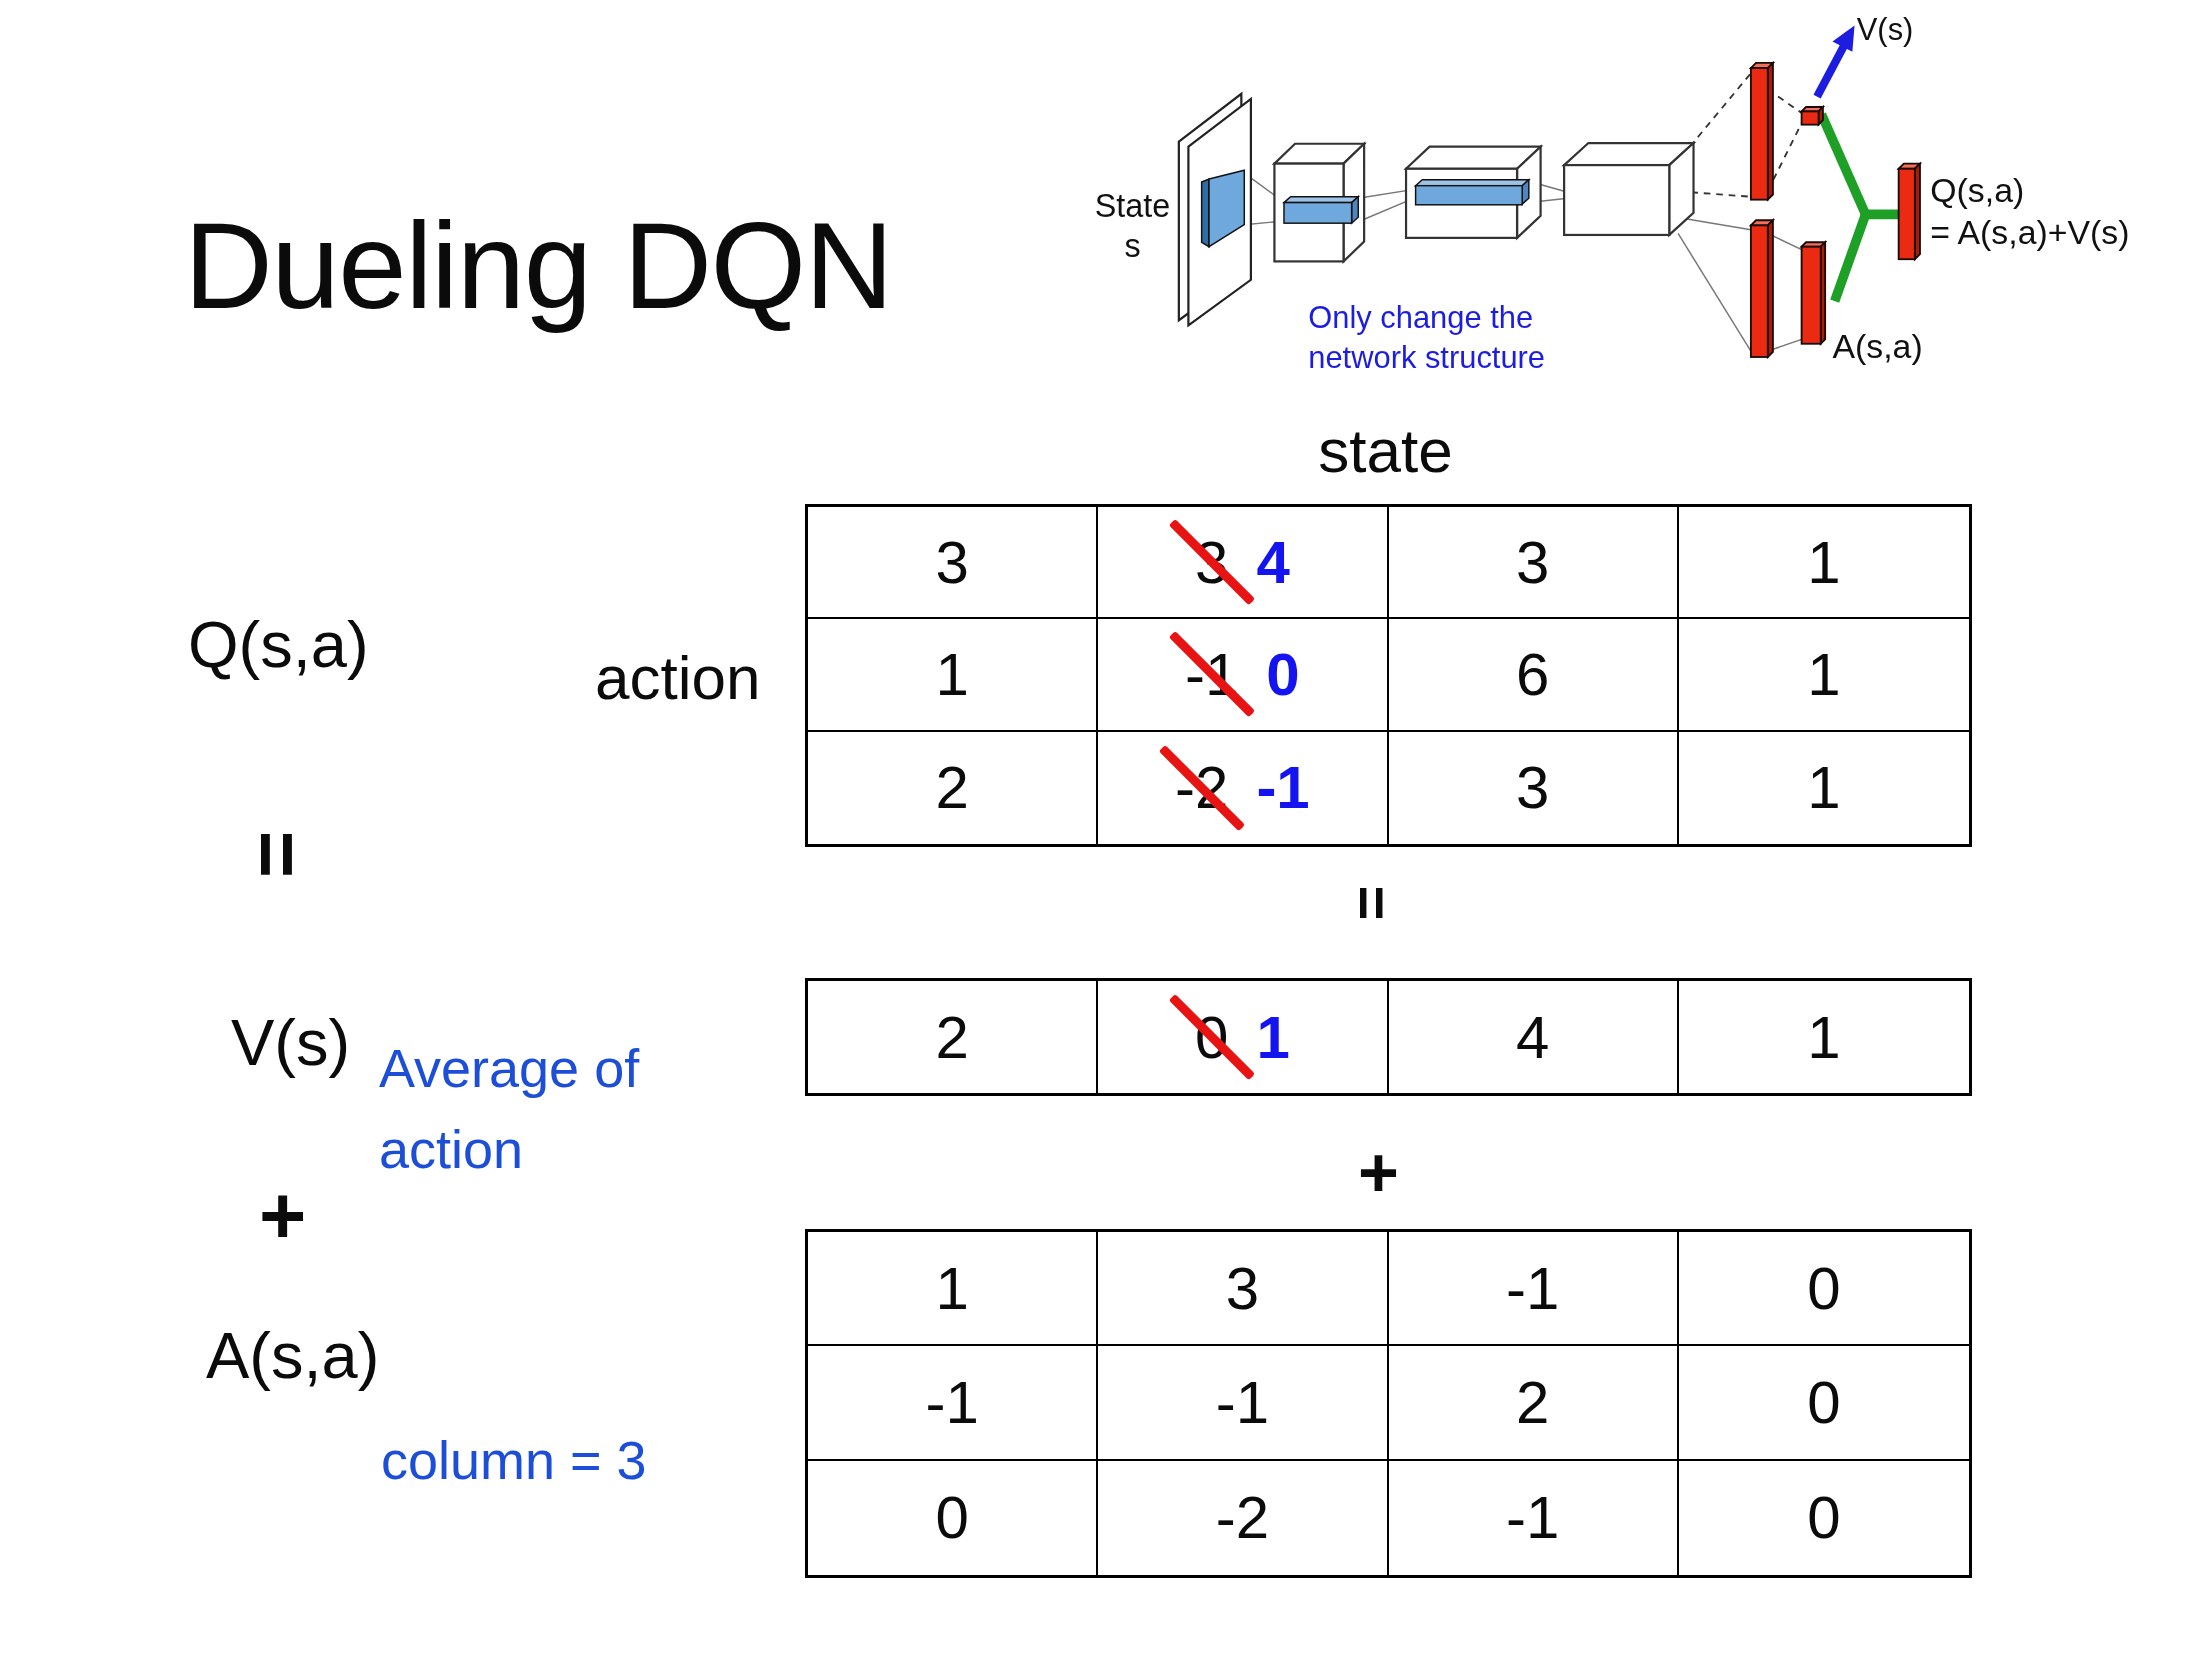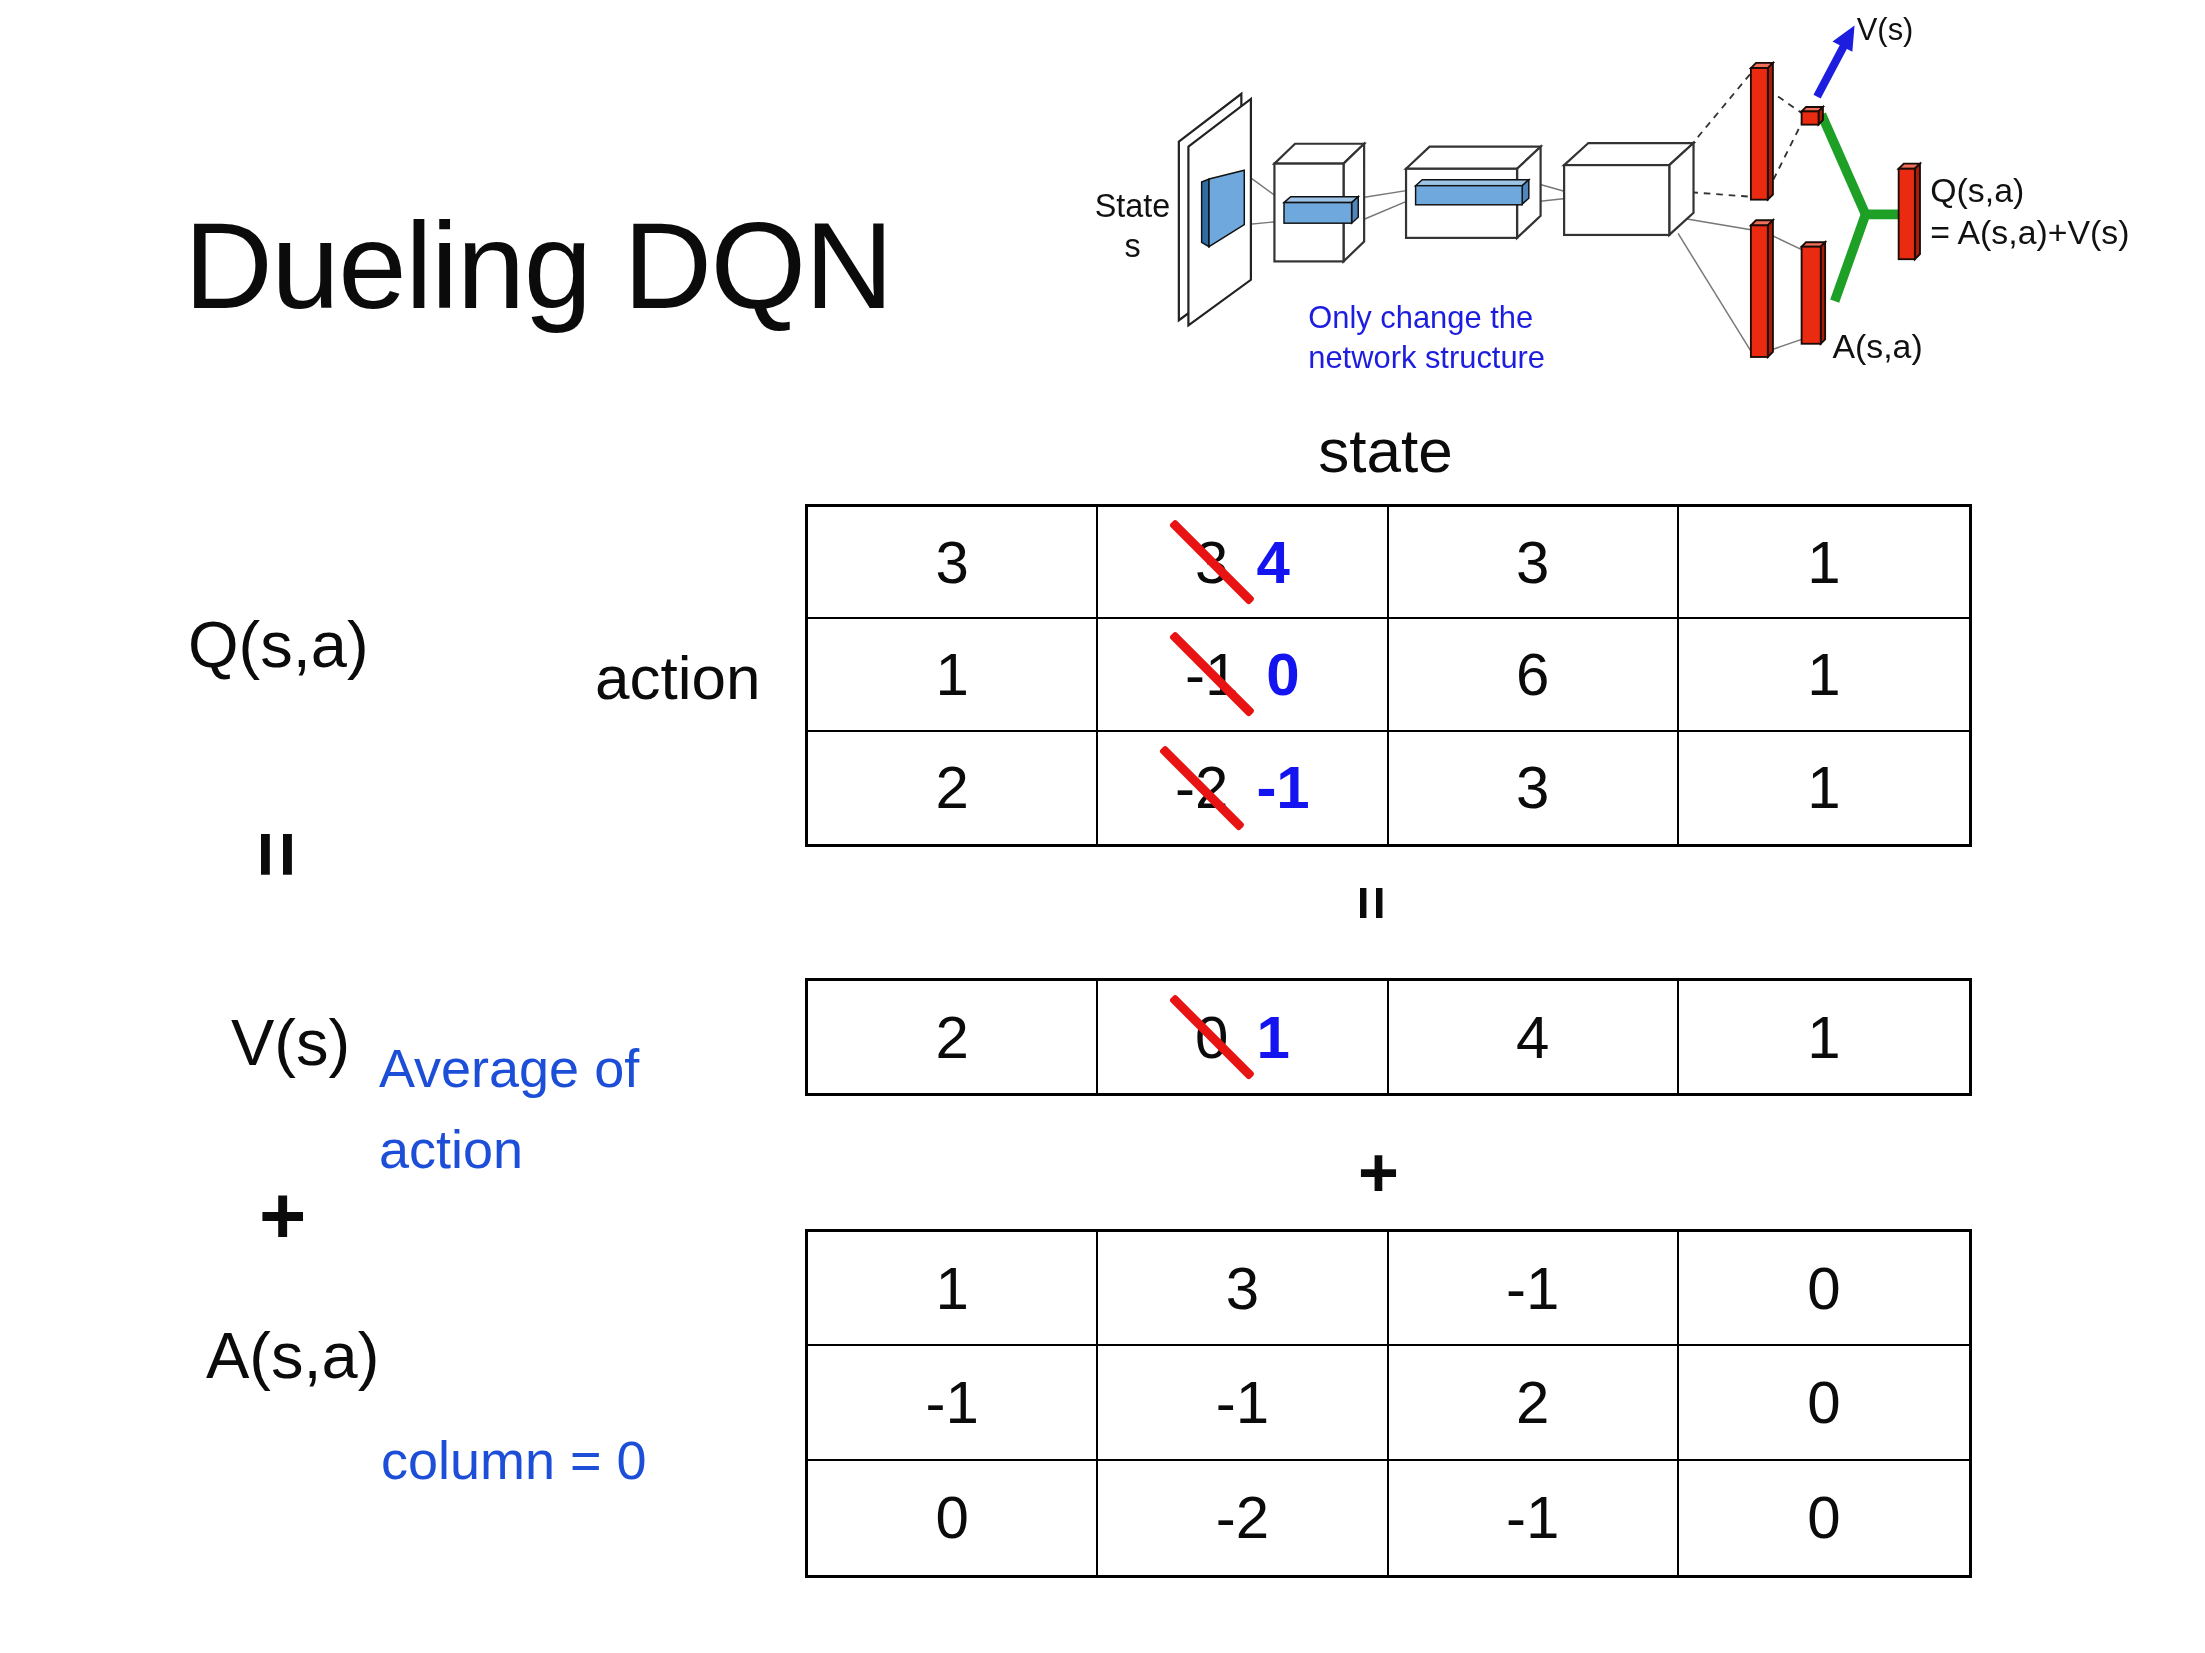--- a/index.html
+++ b/index.html
@@ -155,21 +155,21 @@
   <div class="abs lbl" style="left:188px;top:612px;">Q(s,a)</div>
   <div class="abs sym" style="left:253px;top:814px;"><span class="rot90">=</span></div>
   <div class="abs lbl" style="left:231px;top:1010px;">V(s)</div>
   <div class="abs note" style="left:379px;top:1028px;">
     <div>Average of</div>
     <div>action</div>
   </div>
   <div class="abs sym" style="left:259px;top:1175px;">+</div>
   <div class="abs lbl" style="left:206px;top:1323px;">A(s,a)</div>
   <div class="abs note" style="left:381px;top:1420px;">
-    <div>column = 0</div>
+    <div>column = 3</div>
   </div>
 
   <div class="abs symmid" style="left:1354px;top:873px;"><span class="rot90">=</span></div>
   <div class="abs symmid" style="left:1358px;top:1138px;font-size:70px;">+</div>
 
   <div class="tbl tbl3">
     <div class="cell">3</div>
     <div class="cell">
       <span class="pair">
         <span class="old">

